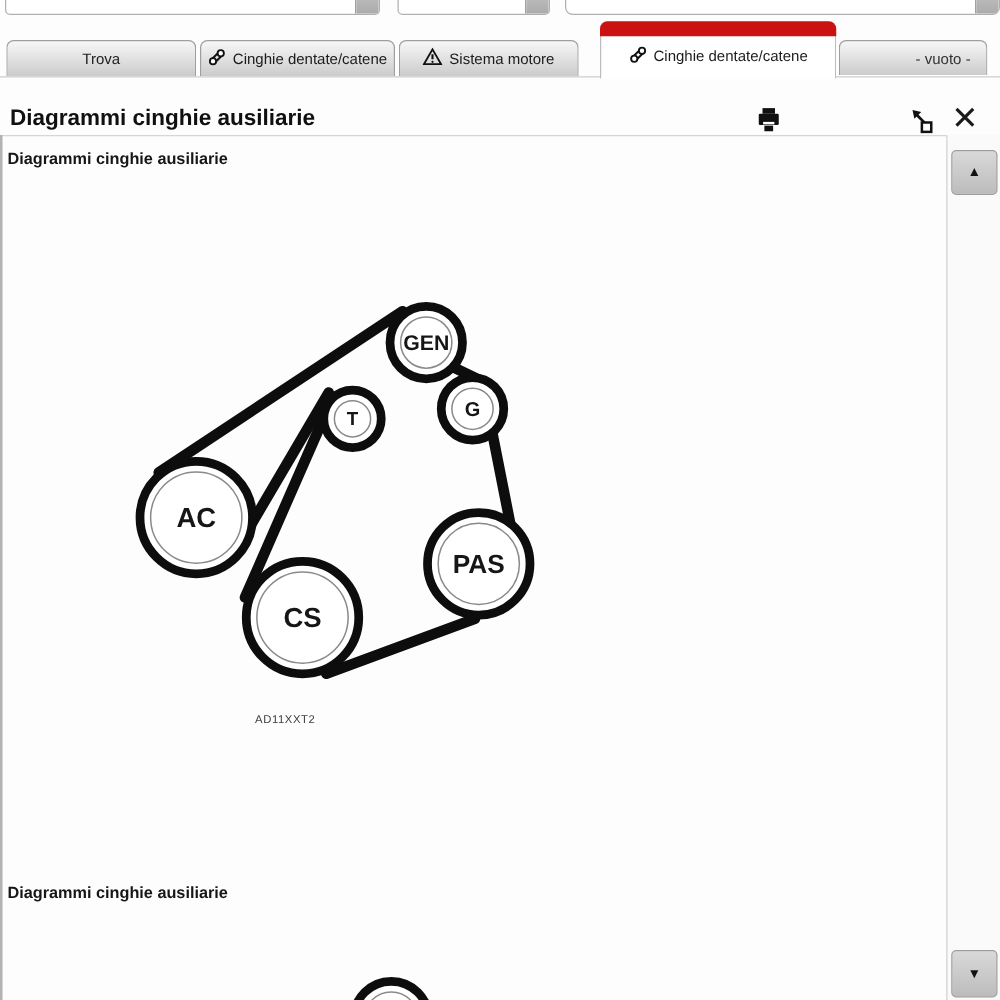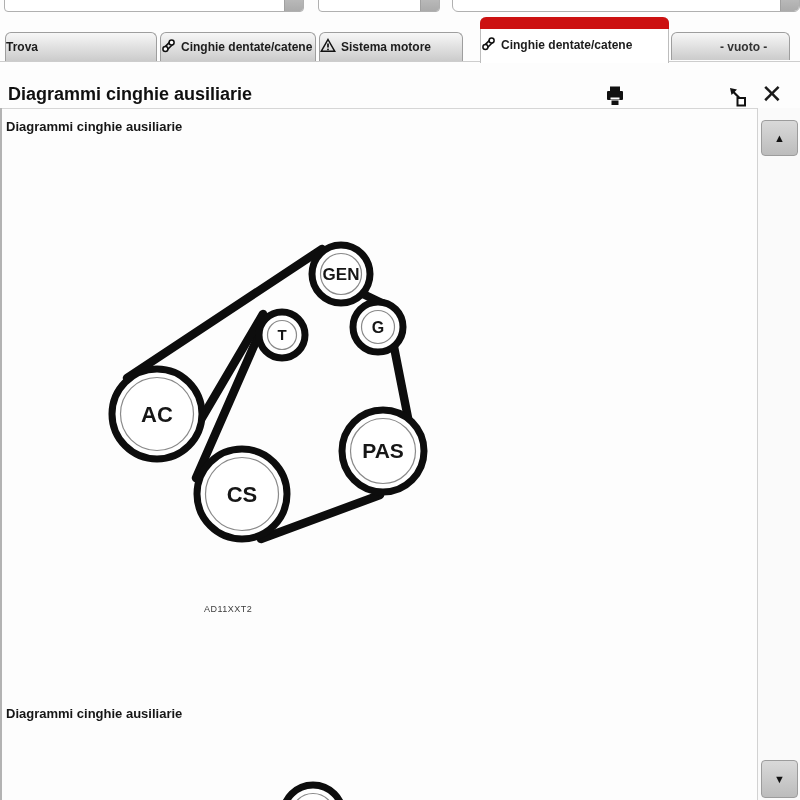--- a/index.html
+++ b/index.html
@@ -18,22 +18,22 @@
     position:absolute;right:0;top:0;bottom:0;width:18px;
     background:linear-gradient(#cfcfcf,#ababab);
     border-left:1px solid #a0a0a0;border-radius:0 3px 3px 0;
   }
   
   .tabstrip-line{position:absolute;left:0;top:61px;width:800px;height:1px;background:#cdcdcd;z-index:1;}
   .tab{
     position:absolute;top:32px;height:29px;z-index:1;
     background:linear-gradient(#f7f7f7,#cbcbcb);
     border:1px solid #9e9e9e;border-bottom:none;border-radius:6px 6px 0 0;
-    display:flex;align-items:center;gap:5px;
-    font-size:12px;font-weight:bold;color:#1c1c1c;box-sizing:border-box;
+    display:flex;align-items:center;justify-content:center;gap:5px;
+    font-size:12px;font-weight:normal;color:#1c1c1c;box-sizing:border-box;
     cursor:default;white-space:nowrap;
   }
   .tab.active{
     top:17px;height:46px;background:#fff;
     border:1px solid #bdbdbd;border-bottom:none;border-top:none;
     z-index:3;padding-top:0;
   }
   .tab.active .redbar{
     position:absolute;top:0;left:-1px;right:-1px;height:12px;
     border-radius:6px 6px 0 0;
@@ -43,21 +43,21 @@
   .tab svg{flex:0 0 auto;}
   
   .panel-title{position:absolute;left:8px;top:84px;font-size:18px;font-weight:bold;color:#101010;}
   .hdr-icon{position:absolute;cursor:pointer;}
   .close-glyph{font-size:26px;color:#1a1a1a;line-height:24px;font-weight:400;}
   .divider{position:absolute;left:0;top:108px;width:757px;height:1px;background:#d6d6d6;}
   
   .content-border{position:absolute;left:0;top:108px;width:2px;height:692px;background:#b3b3b3;}
   .section-heading{position:absolute;font-size:13px;font-weight:bold;color:#161616;}
   #belt-svg{position:absolute;left:0;top:108px;}
-  .fig-caption{position:absolute;left:204px;top:604px;font-size:9px;color:#3c3c3c;letter-spacing:0.5px;text-align:right;}
+  .fig-caption{position:absolute;left:204px;top:570px;font-size:9px;color:#3c3c3c;letter-spacing:0.5px;text-align:right;}
   
   .scrollbar{
     position:absolute;left:757px;top:108px;width:43px;height:692px;
     background:#fafafa;border-left:1px solid #d2d2d2;box-sizing:border-box;
   }
   .scroll-btn{
     position:absolute;left:3px;width:37px;
     background:linear-gradient(#d9d9d9,#bcbcbc);
     border:1px solid #9c9c9c;border-radius:4px;box-sizing:border-box;
     display:flex;align-items:center;justify-content:center;

